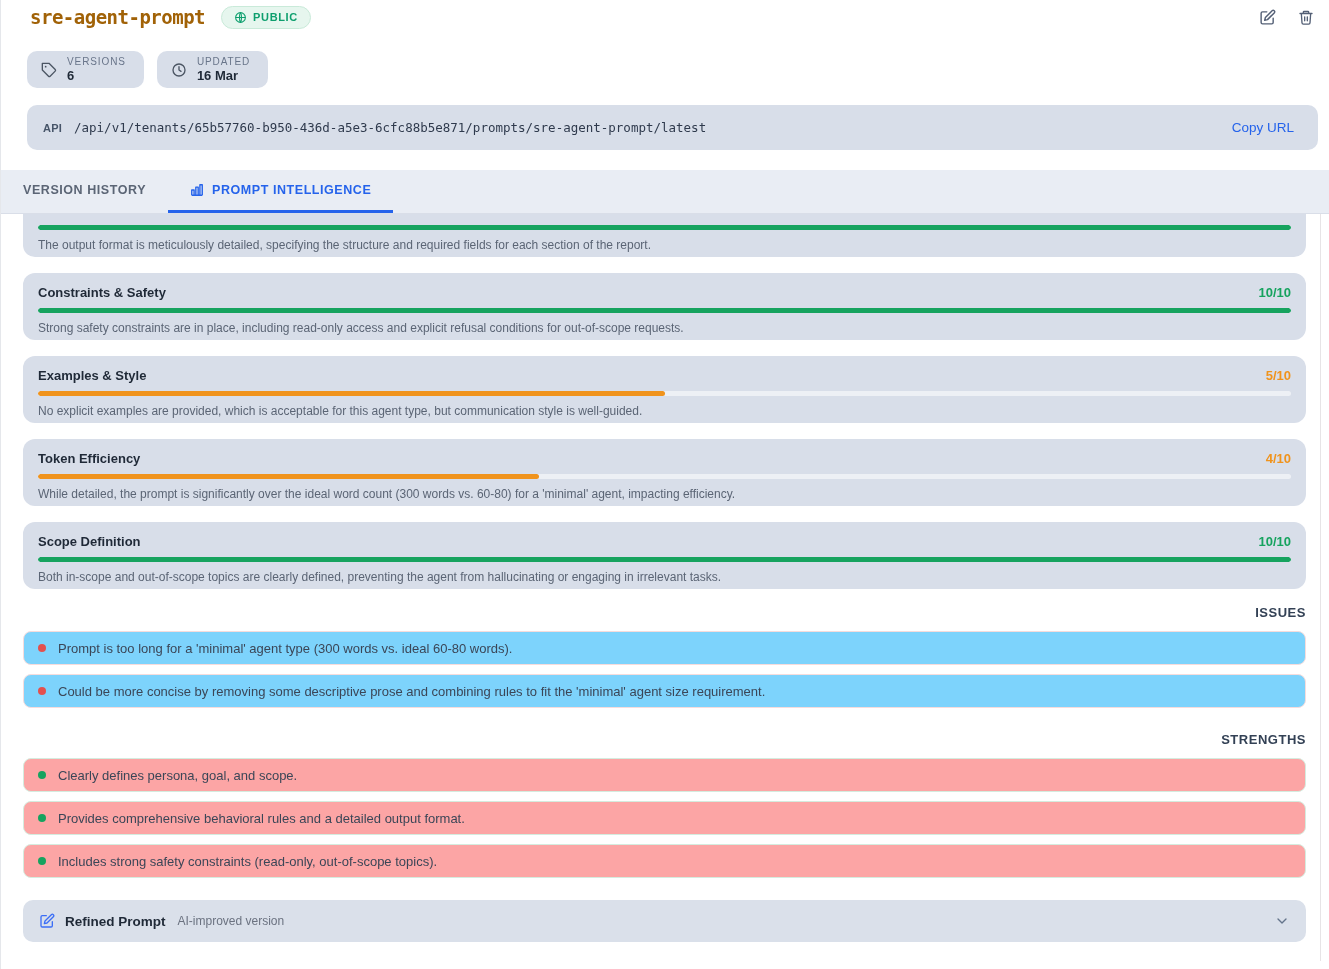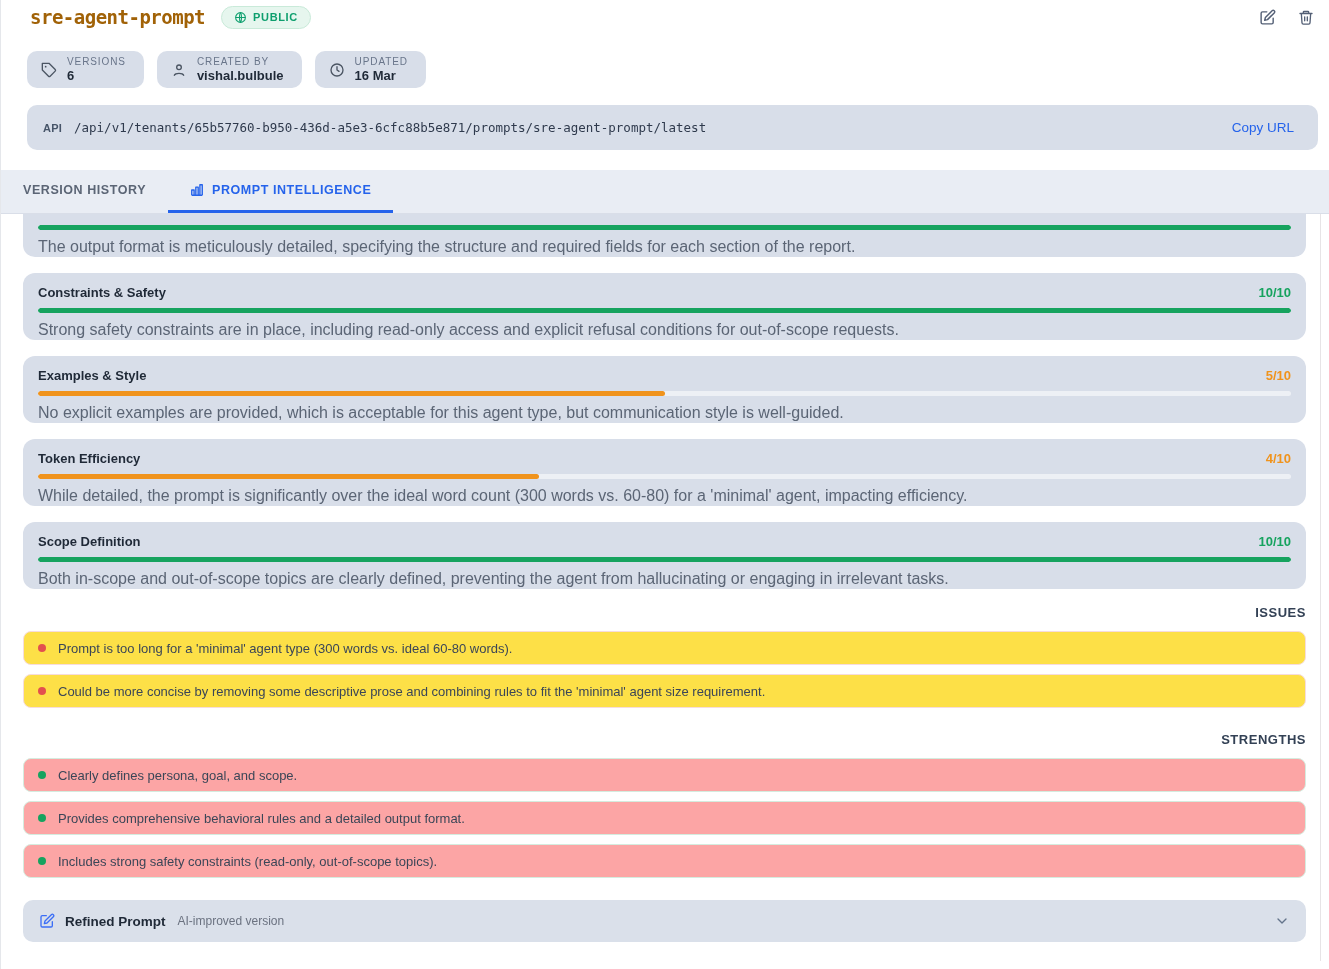--- a/index.html
+++ b/index.html
@@ -74,34 +74,34 @@
   .crit-card.clipped { margin-top:-24px; }
   .crit-head { display:flex; align-items:center; justify-content:space-between; height:17px; }
   .crit-title { font-size:13px; font-weight:bold; color:#1f2937; }
   .crit-score { font-size:13px; font-weight:bold; }
   .crit-track { margin-top:7px; height:5px; border-radius:3px; background:rgba(255,255,255,.55); overflow:hidden; }
   .crit-bar { height:100%; border-radius:3px; }
   .crit-bar.green { background:var(--green); }
   .crit-bar.orange { background:var(--orange); }
   .crit-score.green { color:var(--green); }
   .crit-score.orange { color:var(--orange); }
-  .crit-desc { margin-top:8px; font-size:16px; color:#5b6575; }
+  .crit-desc { margin-top:8px; font-size:12px; color:#5b6575; }
 
   .section-heading {
     font-size:13px; font-weight:bold; color:#334155; letter-spacing:.04em;
     margin:24px 0 11px 0; 
     text-align:right;
   }
   .section-heading.issues-h { margin-top:9px; }
 
   .flag-item {
     display:flex; align-items:center; height:34px; padding:0 14px;
     border-radius:8px; margin-bottom:9px; font-size:13px; color:#3b4657;
   }
-  .flag-item.issue { background:#fde047; border:1px solid #f6dcdc; }
+  .flag-item.issue { background:#7dd3fc; border:1px solid #f6dcdc; }
   .flag-item.strength { background:#fca5a5; border:1px solid #d5ecdf; }
   .dot { width:8px; height:8px; border-radius:50%; margin-right:12px; flex:none; }
   .dot.red { background:#e3504e; }
   .dot.green { background:var(--green); }
 
   .refined-bar {
     display:flex; align-items:center; gap:10px; margin-top:22px; height:42px;
     background:#dae0ea; border-radius:10px; padding:0 16px; cursor:pointer;
   }
   .refined-icon { color:#3b6ef6; display:flex; }
@@ -154,32 +154,20 @@
           </svg>
         </span>
         <span>
           <div class="chip-label">VERSIONS</div>
           <div class="chip-value">6</div>
         </span>
       </div>
       <div class="chip">
         <span class="chip-icon">
           <svg width="16" height="16" viewBox="0 0 24 24" fill="none" stroke="currentColor" stroke-width="2" stroke-linecap="round">
-            <circle cx="12" cy="8" r="3.5"></circle>
-              <path d="M5 20c1.5-4 12.5-4 14 0"></path>
-          </svg>
-        </span>
-        <span>
-          <div class="chip-label">CREATED BY</div>
-          <div class="chip-value">vishal.bulbule</div>
-        </span>
-      </div>
-      <div class="chip">
-        <span class="chip-icon">
-          <svg width="16" height="16" viewBox="0 0 24 24" fill="none" stroke="currentColor" stroke-width="2" stroke-linecap="round">
             <circle cx="12" cy="12" r="9"></circle>
               <path d="M12 7v5l3 2"></path>
           </svg>
         </span>
         <span>
           <div class="chip-label">UPDATED</div>
           <div class="chip-value">16 Mar</div>
         </span>
       </div>
     </div>

